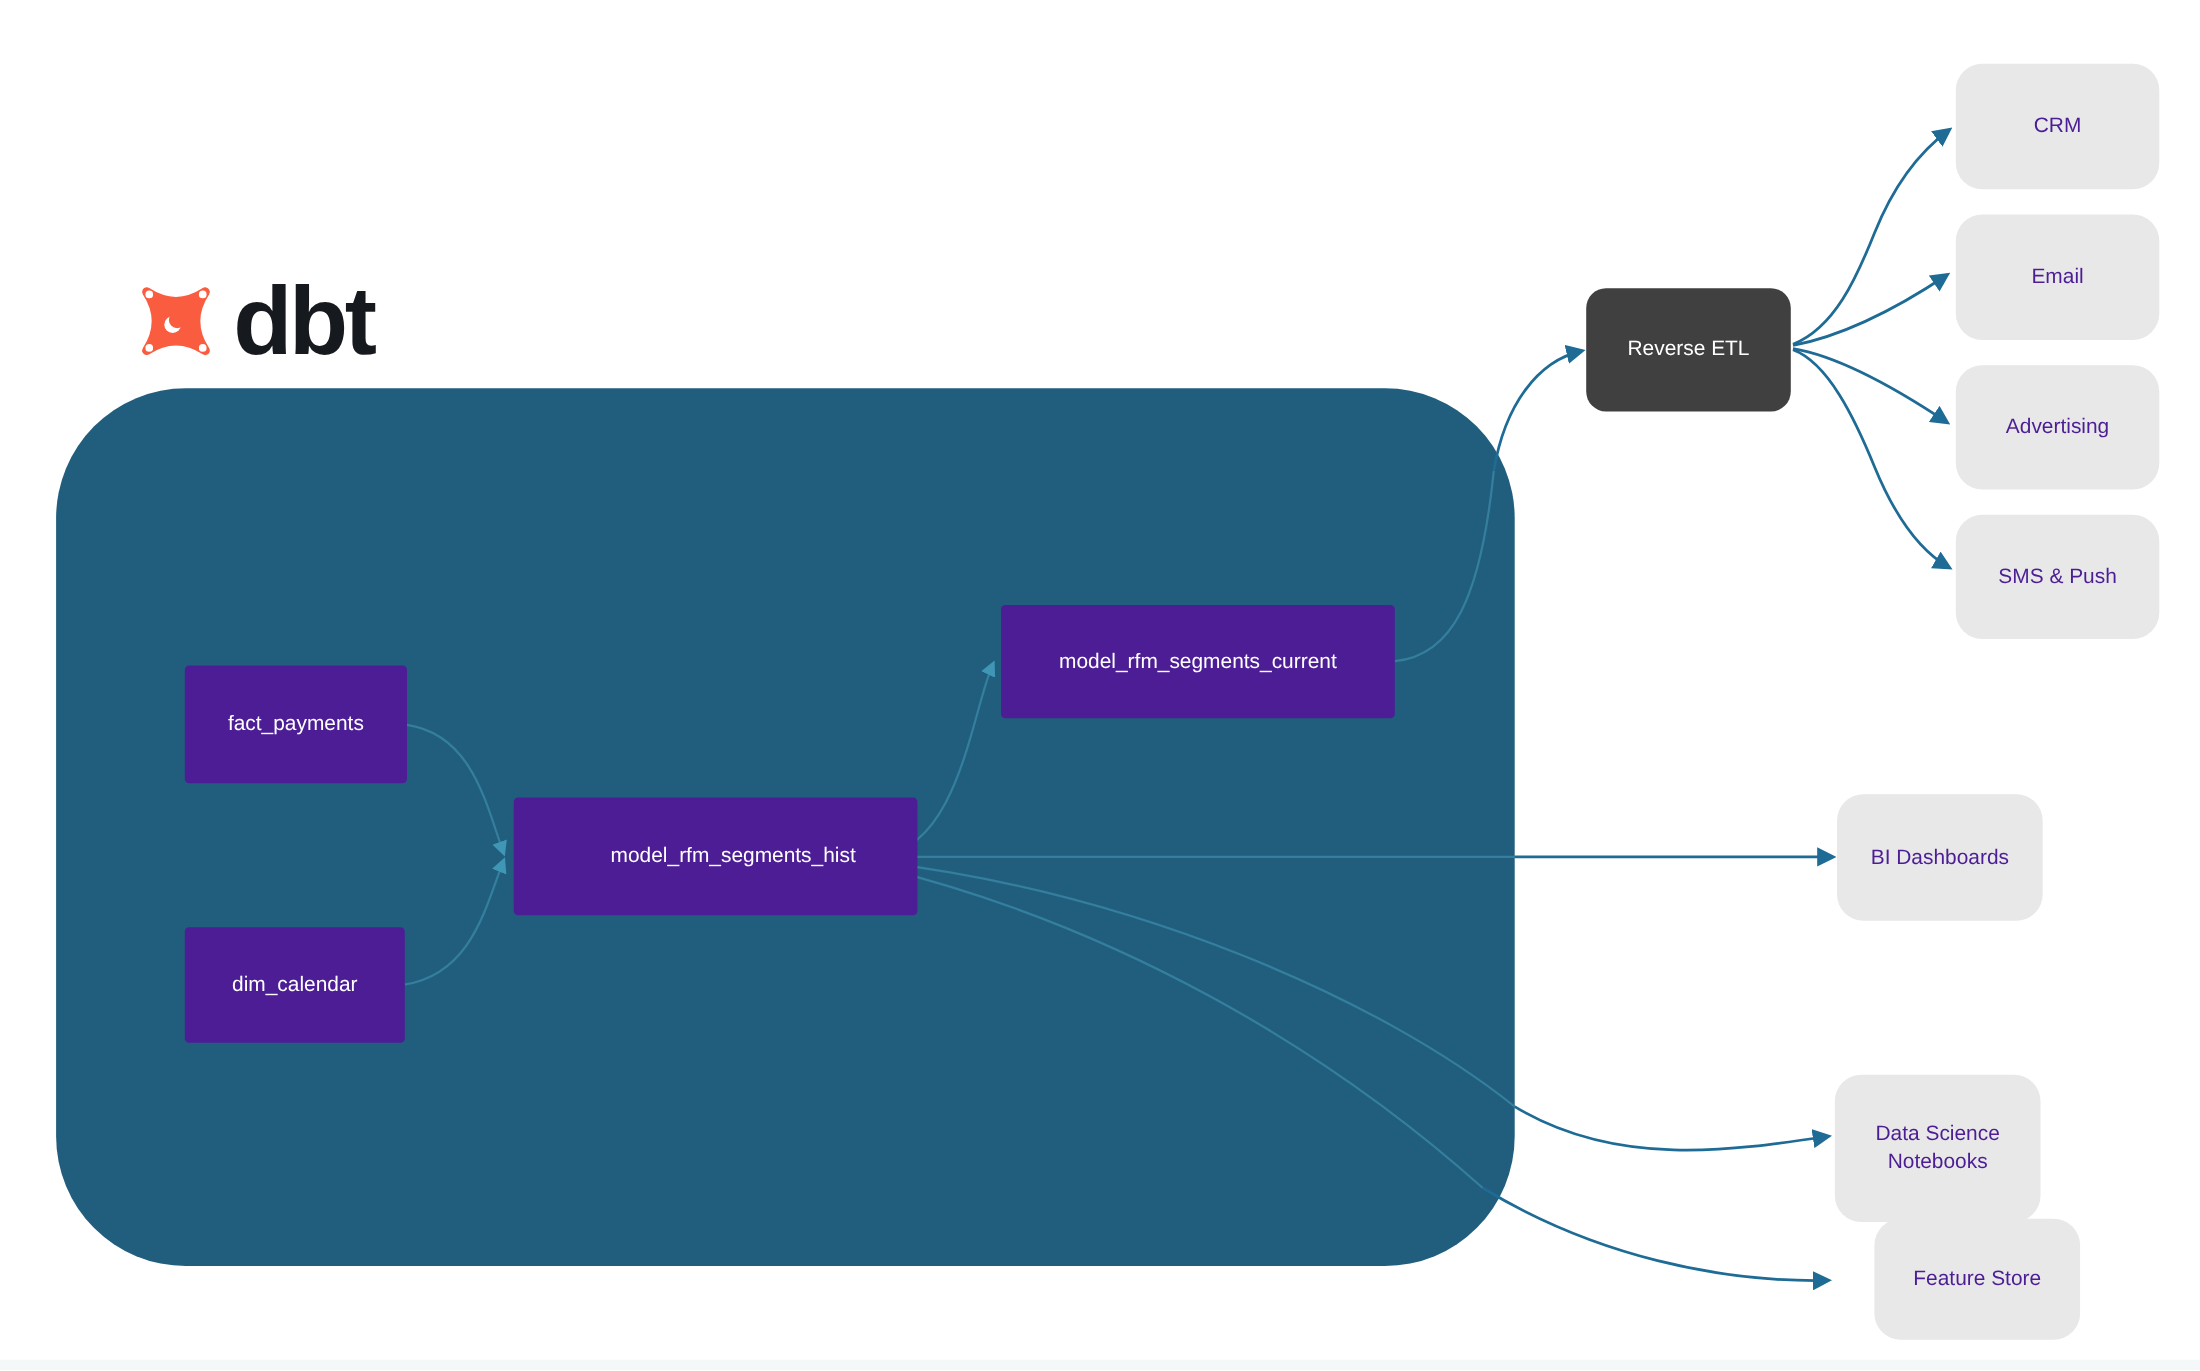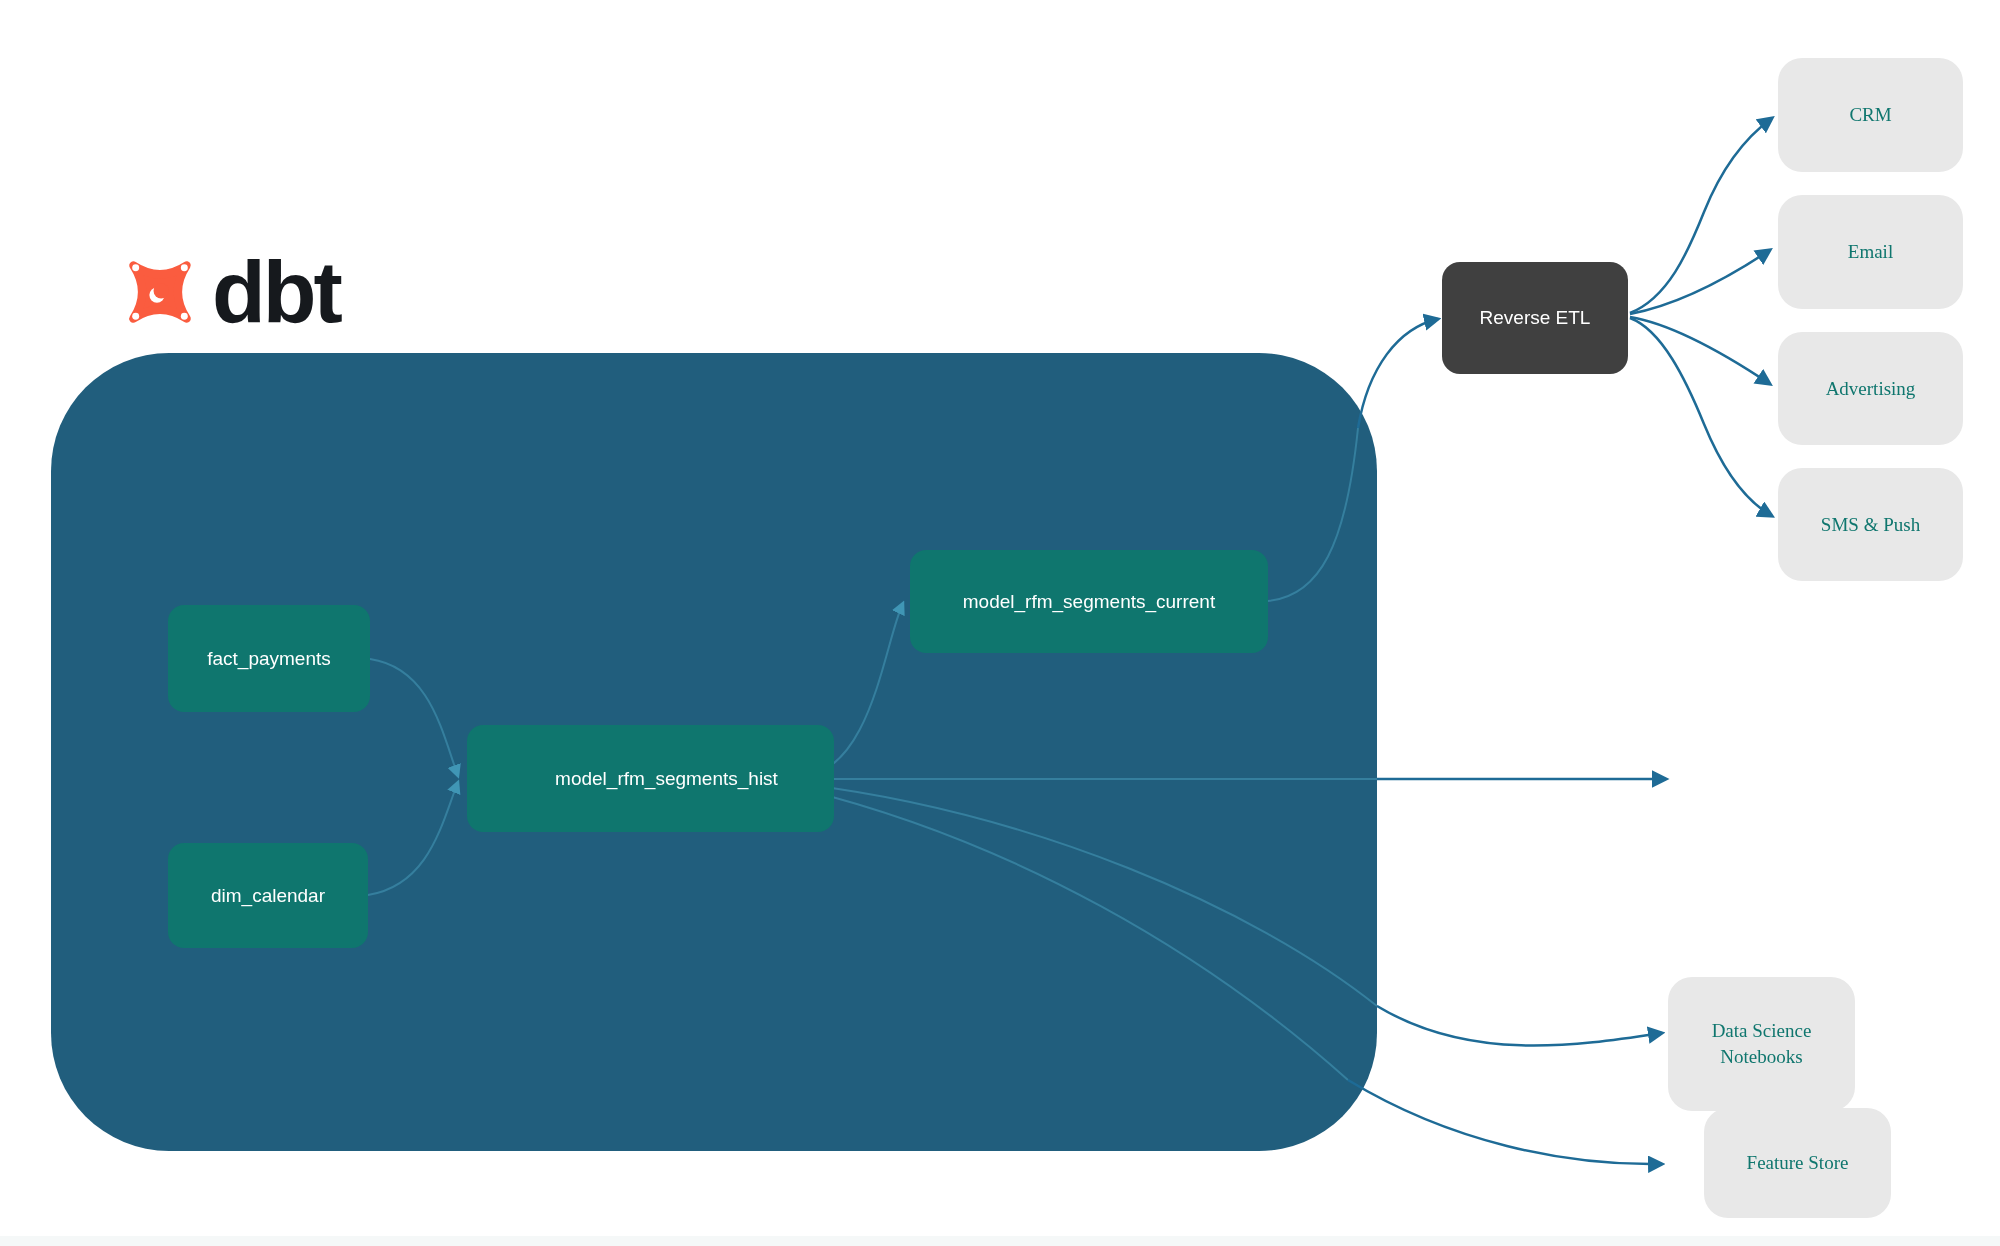--- a/index.html
+++ b/index.html
@@ -23,23 +23,23 @@
   
   .edges{position:absolute;left:0;top:0;width:2000px;height:1246px;z-index:2;}
   .edge-in{fill:none;stroke:#357f9e;stroke-width:2px;}
   .edge-out{fill:none;stroke:#1e6b96;stroke-width:2.5px;}
 
   
   .node{
     position:absolute;z-index:3;display:flex;align-items:center;justify-content:center;
     text-align:center;font-size:19px;
   }
-  .node-model{background:#0f766e;color:#ffffff;border-radius:16px;justify-content:center;}
+  .node-model{background:#4c1d95;color:#ffffff;border-radius:4px;justify-content:center;}
   .node-green{background:#404040;color:#ffffff;border-radius:18px;}
-  .node-dest{background:#e8e8e8;color:#0f766e;border-radius:24px;line-height:1.35;font-family:Liberation Serif, serif;}
+  .node-dest{background:#e8e8e8;color:#4c1d95;border-radius:24px;line-height:1.35;}
 
   .n-fact{left:168px;top:605px;width:202px;height:107px;}
   .n-dim{left:168px;top:843px;width:200px;height:105px;}
   .n-hist{left:467px;top:725px;width:335px;height:107px;padding-left:32px;}
   .n-current{left:910px;top:550px;width:358px;height:103px;}
   .n-retl{left:1442px;top:262px;width:186px;height:112px;}
   .d-crm{left:1778px;top:58px;width:185px;height:114px;}
   .d-email{left:1778px;top:195px;width:185px;height:114px;}
   .d-adv{left:1778px;top:332px;width:185px;height:113px;}
   .d-sms{left:1778px;top:468px;width:185px;height:113px;}
@@ -117,20 +117,23 @@
   </div>
   <div class="node node-dest d-email">
     <span>Email</span>
   </div>
   <div class="node node-dest d-adv">
     <span>Advertising</span>
   </div>
   <div class="node node-dest d-sms">
     <span>SMS &amp; Push</span>
   </div>
+  <div class="node node-dest d-bi">
+    <span>BI Dashboards</span>
+  </div>
   <div class="node node-dest d-ds">
     <span>Data Science Notebooks</span>
   </div>
   <div class="node node-dest d-fs">
     <span>Feature Store</span>
   </div>
 
   <div class="bottom-band"></div>
 </div>
 

